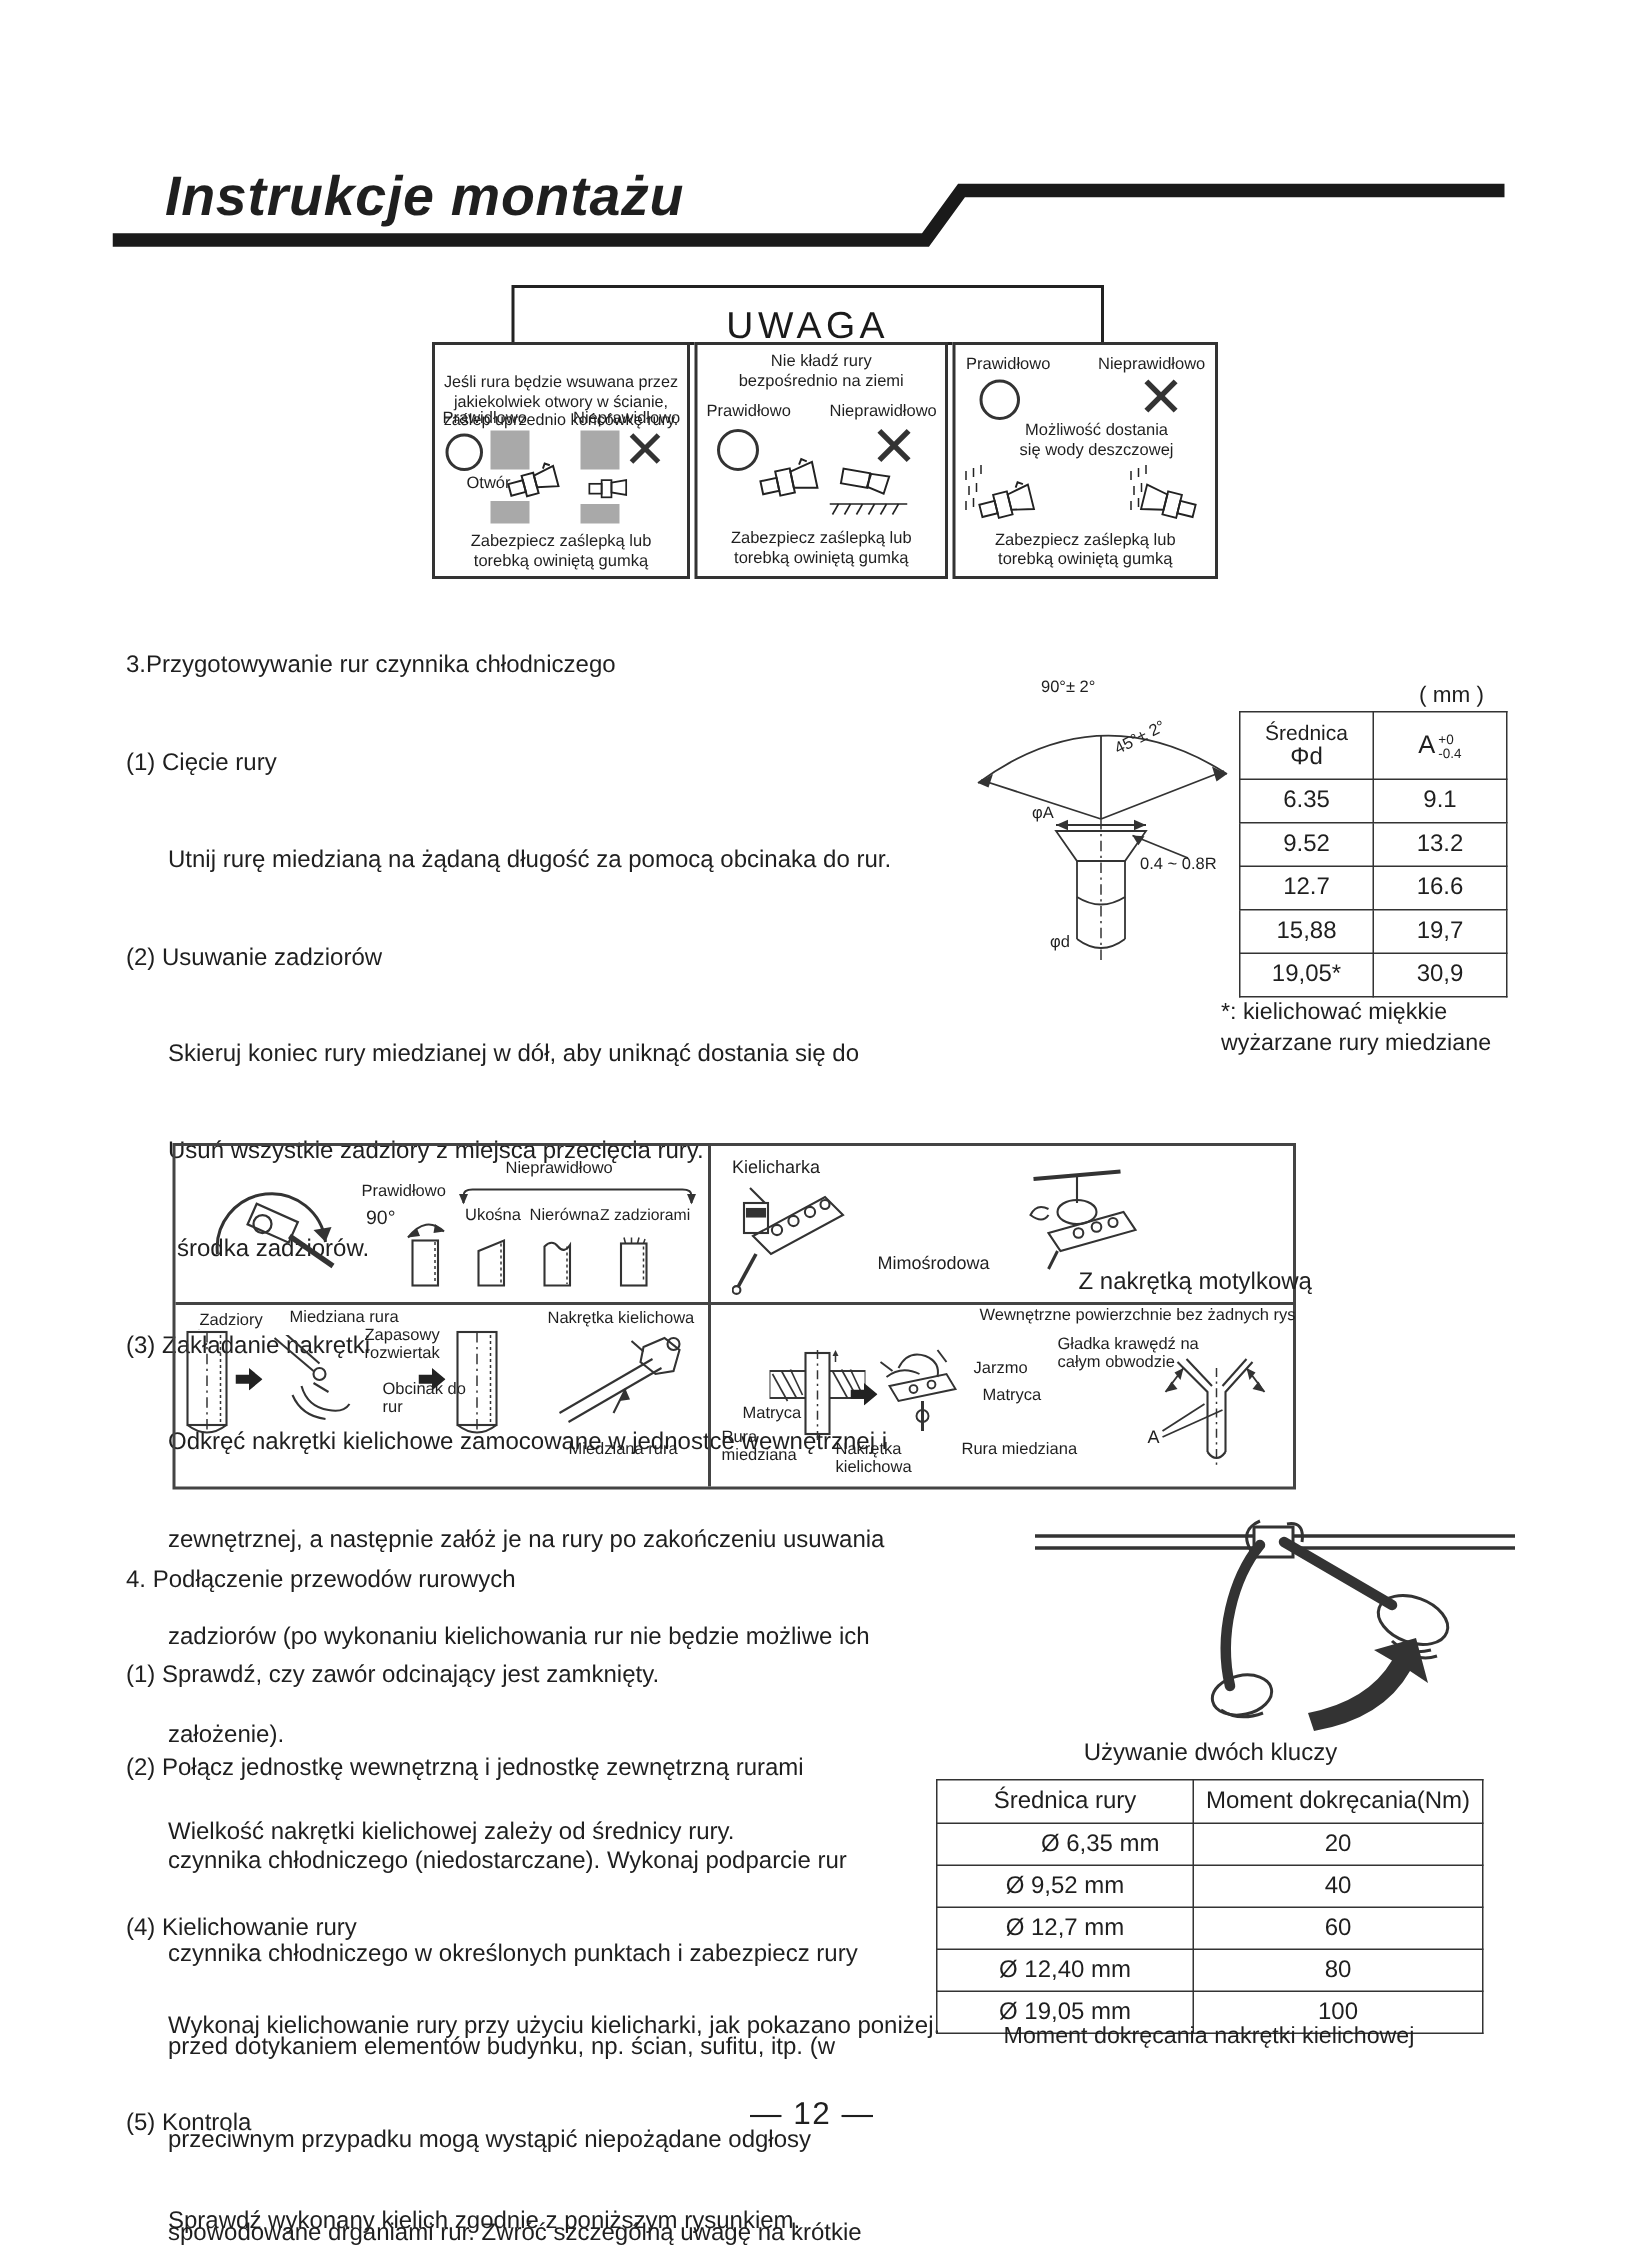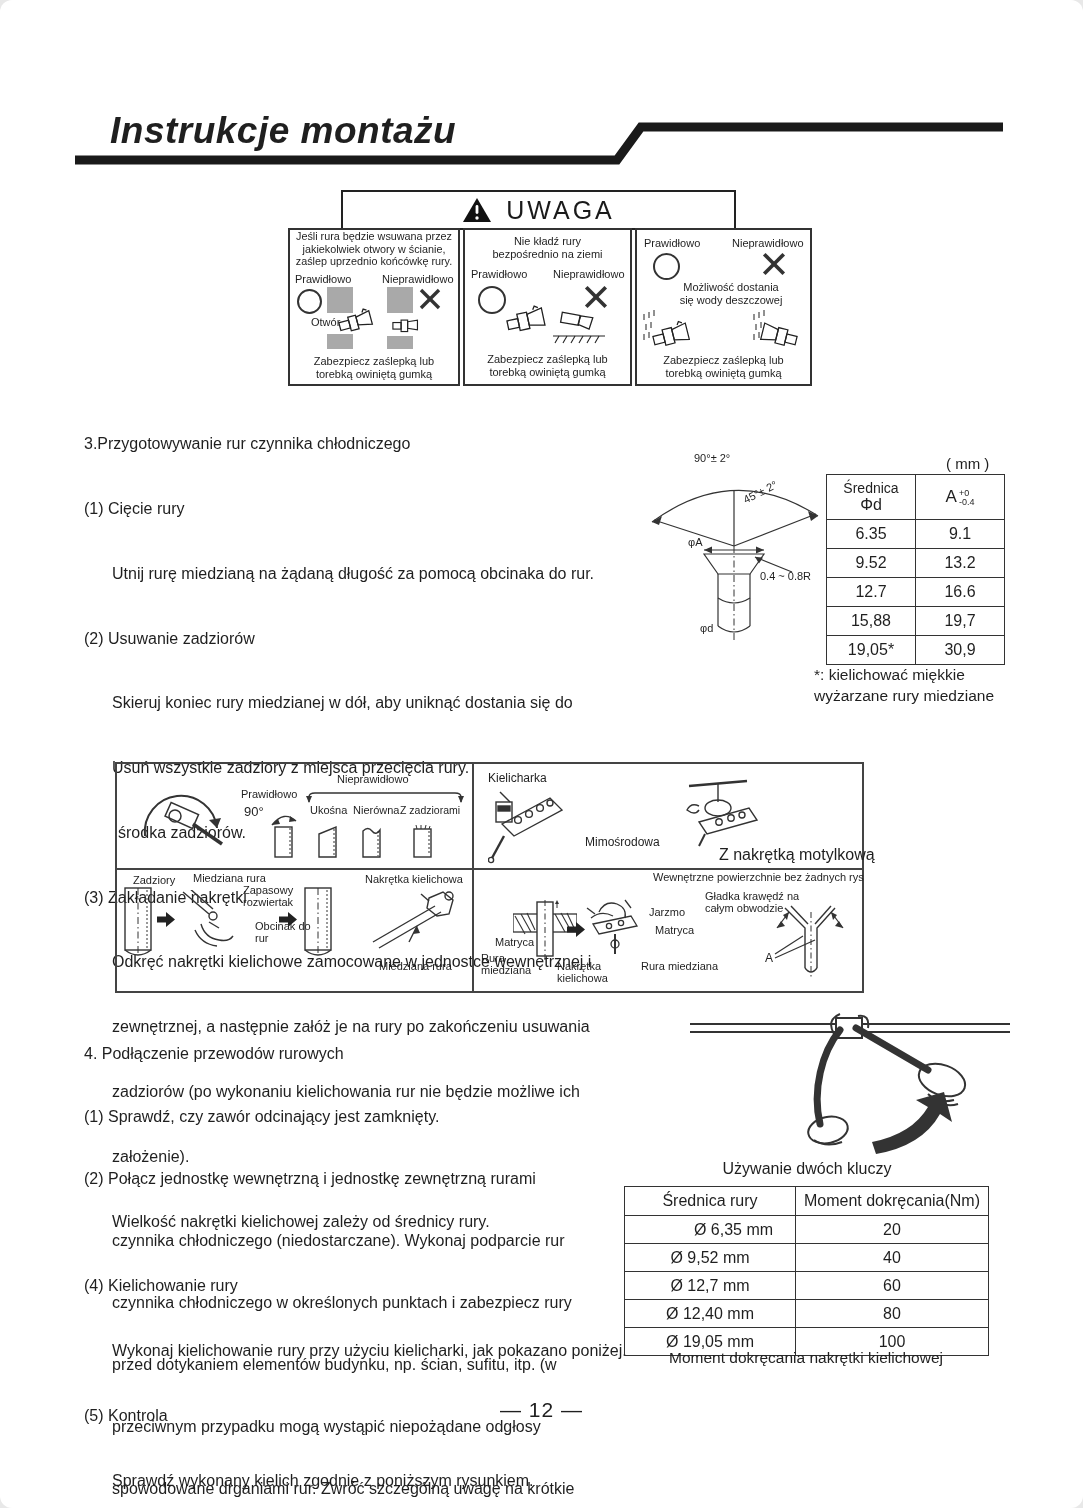--- a/index.html
+++ b/index.html
@@ -1,20 +1,20 @@
 <!DOCTYPE html>
 <html><head>
 <meta charset="utf-8">
 <style>
   html,body{margin:0;padding:0;background:#e8e8e8;}
   .page{position:relative;width:1083px;height:1508px;background:#ffffff;
-        font-family:"Liberation Sans",sans-serif;color:#1f1f1f;overflow:hidden;margin:0 auto;border-radius:12px;}
+        font-family:"Liberation Sans",sans-serif;color:#1f1f1f;overflow:hidden;margin:0 auto;}
   .abs{position:absolute;}
   .title{font-style:italic;font-weight:bold;font-size:37px;letter-spacing:.5px;}
-  .warnbox{border:2px solid #222;display:flex;align-items:center;justify-content:center;gap:14px;}
+  .warnbox{border:2px solid #222;display:flex;align-items:center;justify-content:center;gap:14px;flex-direction:column;}
   .warntxt{font-size:25px;letter-spacing:3px;color:#1a1a1a;}
   .panel{border:2px solid #333;position:relative;font-size:11px;line-height:13px;background:#fff;}
   .pcap{position:absolute;left:0;right:0;text-align:center;font-size:11px;line-height:13px;}
   .plab{position:absolute;font-size:11px;}
   .circle{position:absolute;border:2.4px solid #333;border-radius:50%;}
   .gsq{position:absolute;background:#a9a9a9;}
   .txtblock{font-size:16px;line-height:21.6px;white-space:pre;}
   .txtblock4{font-size:16px;line-height:20.7px;white-space:pre;}
   .i0{padding-left:0;}
   .i1{padding-left:28px;}
@@ -48,21 +48,21 @@
       <polygon points="15,1 29,25 1,25" fill="#111"></polygon>
       <rect x="13.6" y="8" width="2.8" height="9" rx="1.4" fill="#fff"></rect>
       <circle cx="15" cy="21" r="1.7" fill="#fff"></circle>
     </svg>
     <span class="warntxt">UWAGA</span>
   </div>
 
   <div class="abs" style="left:288px;top:228px;display:flex;gap:3px;">
 
     <div class="panel" style="width:168px;height:154px;">
-      <div style="text-align:center;padding-top:0;font-size:10.8px;line-height:12.6px;">
+      <div style="text-align:center;padding-top:19px;font-size:10.8px;line-height:12.6px;">
         <div>Jeśli rura będzie wsuwana przez</div>
         <div>jakiekolwiek otwory w ścianie,</div>
         <div>zaślep uprzednio końcówkę rury.</div>
       </div>
       <div class="plab" style="left:5px;top:43px;">Prawidłowo</div>
       <div class="plab" style="left:92px;top:43px;">Nieprawidłowo</div>
       <div class="circle" style="left:7px;top:59px;width:21px;height:21px;"></div>
       <div class="gsq" style="left:37px;top:57px;width:26px;height:26px;"></div>
       <div class="gsq" style="left:37px;top:104px;width:26px;height:15px;"></div>
       <div class="plab" style="left:21px;top:86px;">Otwór</div>

